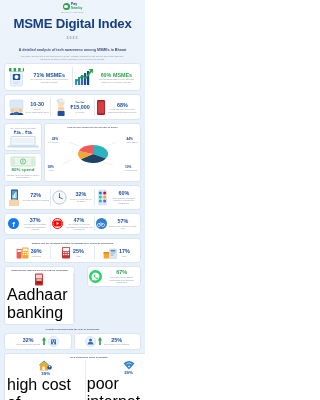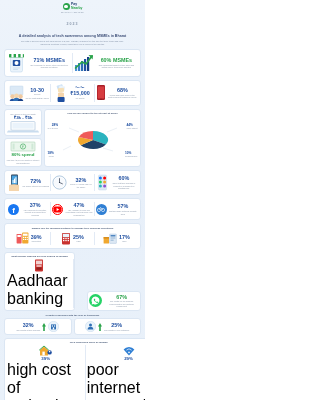--- a/index.html
+++ b/index.html
@@ -88,20 +88,21 @@
   <div class="logo-wrap">
     <span class="logo-mark"></span>
     <span class="logo-txt">
       <span>Pay</span><br>
       <span class="l2">Nearby</span>
     </span>
   </div>
   <div class="logo-sub">BHARAT KA APNA BANK</div>
 
   <div class="title">
+    <span>MSME Digital Index</span>
     <span class="yr">2023</span>
   </div>
   <div class="subtitle">A detailed analysis of tech awareness among MSMEs in Bharat</div>
   <div class="blurb">The data is derived from a first-hand survey of 5,000+ MSMEs, spanning tier-two and tier-three towns and semi-urban/rural locations in India, undertaken over a period of two months.</div>
 
   <div class="card">
     <div class="row">
       <div class="col">
         <svg class="ico" width="17" height="20" viewBox="0 0 17 20">
           <rect x="2.5" y="4" width="12" height="15" rx="1.6" fill="#eaf3fb" stroke="#b9d2e8" stroke-width=".5"></rect>
@@ -391,21 +392,21 @@
           <rect x="7.6" y="7.6" width="3" height="1.2" fill="#9fbcd8"></rect>
         </svg>
         <div class="stat">
           <div class="big">17%</div>
           <div class="desc">CRM</div>
         </div>
       </div>
     </div>
   </div>
 
-  <div class="row" style="align-items:flex-end;gap:12px;margin-top:3px">
+  <div class="row" style="align-items:flex-start;gap:12px;margin-top:3px">
     <div class="card" style="flex:1.35;margin:0;padding:2px 1px">
       <div class="sec-head" style="margin:0 0 1px">Most popular banking services availed by MSMEs</div>
       <div class="row">
         <div class="col" style="flex-direction:column;gap:0">
           <svg class="ico" width="10" height="13" viewBox="0 0 10 13">
             <rect x="1" y="0.6" width="8" height="11.8" rx=".8" fill="#c9322f"></rect>
             <rect x="1.9" y="1.6" width="6.2" height="3.8" fill="#f2d3d2"></rect>
             <rect x="2.4" y="6.4" width="5.2" height="1.2" fill="#fff"></rect>
             <rect x="2.4" y="8.4" width="5.2" height="2.4" fill="#8f1f1d"></rect>
           </svg>

